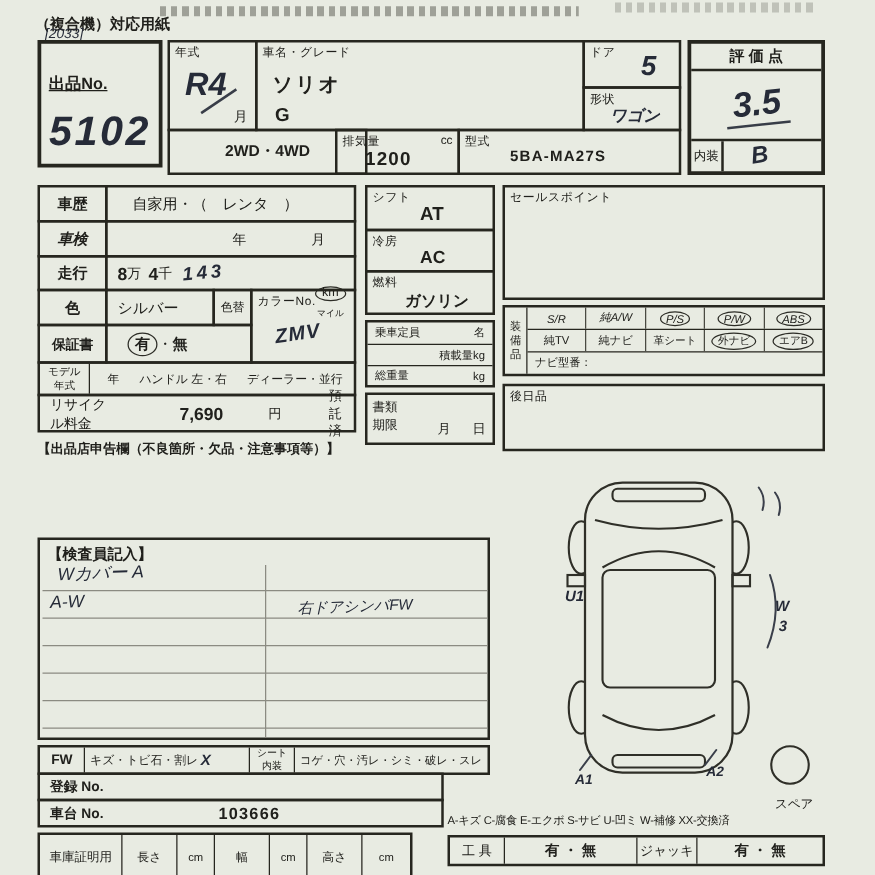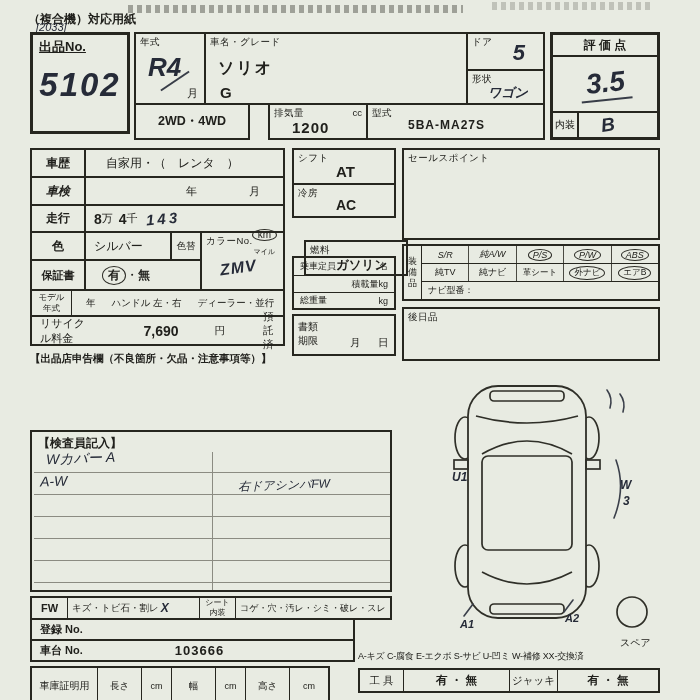--- a/index.html
+++ b/index.html
@@ -27,21 +27,21 @@
 <body>
 
 <div class="paper">
 
   <div class="abs smudge" style="left:128px;top:5px;width:335px;height:8px;"></div>
   <div class="abs smudge" style="left:492px;top:2px;width:160px;height:8px;opacity:.55;"></div>
   <div class="abs b" style="left:28px;top:11px;font-size:12px;">（複合機）対応用紙</div>
 
   <span class="abs hand" style="left:36px;top:21px;font-size:11px;">[2033]</span>
   <div class="box thick" style="left:30px;top:32px;width:100px;height:102px;">
-    <div style="font-size:13px;font-weight:bold;padding:3px 0 0 6px;text-decoration:underline;">出品No.</div>
+    <div style="font-size:13px;font-weight:bold;padding:3px 0 0 6px;text-decoration:underline;margin-top:20px;">出品No.</div>
     <div class="hand b" style="font-size:33px;text-align:center;margin-top:10px;letter-spacing:2px;">5102</div>
   </div>
 
   <div class="box" style="left:134px;top:32px;width:72px;height:73px;">
     <span class="cl">年式</span>
     <span class="abs hand b" style="left:12px;top:18px;font-size:26px;">R4</span>
     <div class="abs" style="left:22px;top:46px;width:34px;height:2px;background:#383d48;transform:rotate(-34deg);"></div>
     <span class="abs" style="right:6px;bottom:2px;font-size:11px;">月</span>
   </div>
   <div class="box" style="left:204px;top:32px;width:264px;height:73px;">
@@ -51,21 +51,21 @@
   </div>
   <div class="box" style="left:466px;top:32px;width:79px;height:39px;">
     <span class="cl">ドア</span>
     <span class="abs hand b" style="right:18px;top:6px;font-size:22px;">5</span>
   </div>
   <div class="box" style="left:466px;top:69px;width:79px;height:36px;">
     <span class="cl">形状</span>
     <span class="abs hand b" style="left:20px;top:13px;font-size:13px;">ワゴン</span>
   </div>
 
-  <div class="box ctr" style="left:134px;top:103px;width:116px;height:37px;">
+  <div class="box ctr" style="left:134px;top:103px;width:160px;height:37px;">
     <span class="b" style="font-size:12.5px;">2WD・4WD</span>
   </div>
   <div class="box" style="left:268px;top:103px;width:100px;height:37px;">
     <span class="cl">排気量</span>
     <span class="cr">cc</span>
     <span class="abs b" style="left:22px;top:14px;font-size:15px;letter-spacing:1px;">1200</span>
   </div>
   <div class="box" style="left:366px;top:103px;width:179px;height:37px;">
     <span class="cl">型式</span>
     <span class="abs b" style="left:40px;top:13px;font-size:12px;letter-spacing:1px;text-align:center;">5BA-MA27S</span>
@@ -140,21 +140,21 @@
   <div class="abs b" style="left:30px;top:352px;font-size:10.5px;">【出品店申告欄（不良箇所・欠品・注意事項等）】</div>
 
   <div class="box" style="left:292px;top:148px;width:104px;height:37px;">
     <span class="cl">シフト</span>
     <span class="abs b" style="left:42px;top:13px;font-size:15px;">AT</span>
   </div>
   <div class="box" style="left:292px;top:183px;width:104px;height:35px;">
     <span class="cl">冷房</span>
     <span class="abs b" style="left:42px;top:12px;font-size:14px;">AC</span>
   </div>
-  <div class="box" style="left:304px;top:216px;width:104px;height:36px;margin-top:24px;">
+  <div class="box" style="left:292px;top:216px;width:104px;height:36px;">
     <span class="cl">燃料</span>
     <span class="abs b" style="left:30px;top:15px;font-size:12.5px;">ガソリン</span>
   </div>
 
   <div class="box" style="left:292px;top:256px;width:104px;height:54px;">
     <div class="vc" style="height:18px;border-bottom:1.5px solid #26261f;justify-content:space-between;padding:0 6px;">
       <span style="font-size:9px;">乗車定員</span>
       <span style="font-size:9px;">名</span>
     </div>
     <div class="vc" style="height:17px;border-bottom:1.5px solid #26261f;justify-content:flex-end;padding:0 6px;">

